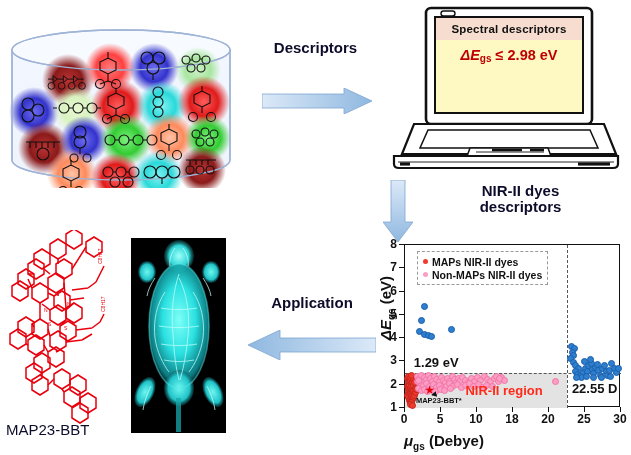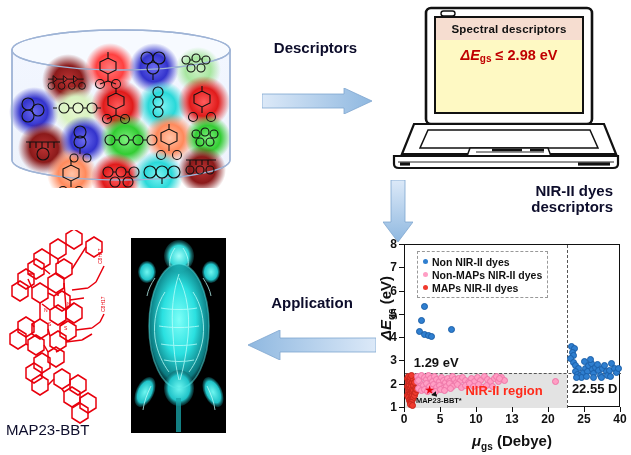--- a/index.html
+++ b/index.html
@@ -12,21 +12,21 @@
   #dyes-title{left:8px;top:3px;font-size:16px;font-weight:bold;color:#0d0d2b;
               letter-spacing:-.2px;white-space:nowrap;}
   #beaker{left:6px;top:28px;width:230px;height:160px;}
   #beaker svg{display:block}
 
   
   .arrow-cap{font-size:15px;font-weight:bold;color:#0d0d2b;text-align:center;
              line-height:1.05;white-space:nowrap;}
   #cap-descriptors{left:243px;top:40px;width:145px;}
   #arrow-right{left:262px;top:88px;width:110px;height:26px;}
-  #cap-nir{left:428px;top:183px;width:185px;text-align:right;}
+  #cap-nir{left:428px;top:183px;width:185px;}
   #arrow-down{left:383px;top:180px;width:30px;height:62px;}
   #cap-application{left:238px;top:295px;width:148px;}
   #arrow-left{left:248px;top:330px;width:128px;height:30px;}
 
   
   #panel-laptop{left:392px;top:4px;width:228px;height:172px;}
   #screen-box{left:42px;top:12px;width:150px;height:98px;background:#fef9c3;
               border:2px solid #111;box-sizing:border-box;}
   #spec-hdr{height:22px;background:#f6ddd0;display:flex;align-items:center;
             justify-content:center;font-size:11.5px;font-weight:bold;color:#111;
@@ -46,21 +46,21 @@
   .gpt{position:absolute;width:5px;height:5px;border-radius:50%;}
   .gpt.blue{background:#2f7fd0;border:.5px solid #1b5fa8;}
   .gpt.red{background:#f03a2e;border:.5px solid #c4261c;}
   .gpt.pink{background:#ff9ec4;border:.5px solid #ef76a8;}
   .tickx{position:absolute;width:1px;height:5px;background:#111;}
   .ticky{position:absolute;width:5px;height:1px;background:#111;}
   .xlab{position:absolute;font-size:12px;font-weight:bold;color:#111;
         transform:translateX(-50%);}
   .ylab{position:absolute;font-size:12px;font-weight:bold;color:#111;
         transform:translateY(-50%);text-align:right;width:14px;}
-  #x-title{position:absolute;left:32px;width:216px;top:196px;text-align:center;
+  #x-title{position:absolute;left:32px;width:216px;top:196px;text-align:left;
            font-size:15px;font-weight:bold;color:#111;}
   #y-title{position:absolute;left:-39px;top:62px;width:108px;text-align:center;
            font-size:15px;font-weight:bold;color:#111;
            transform:rotate(-90deg);transform-origin:center;}
   #legend{position:absolute;left:12px;top:6px;padding:3px 5px 3px 3px;
           border:1px dashed #999;background:rgba(255,255,255,.85);}
   .lg-row{display:flex;align-items:center;gap:4px;height:13px;}
   .lg-dot{width:5px;height:5px;border-radius:50%;margin-left:2px;}
   .lg-txt{font-size:10.5px;font-weight:bold;color:#111;white-space:nowrap;}
   #lbl-egs{position:absolute;font-size:13px;font-weight:bold;color:#111;}
@@ -625,49 +625,45 @@
         </defs>
       <path id="star-arrow-path" fill="none" stroke="#111" stroke-width="1.1" marker-end="url(#ah)" d="M28.96,149.48 L27.2,149.83714285714285"></path>
     </svg>
     <div id="lbl-star" style="left: 10.96px; top: 151.48px;">MAP23-BBT*</div>
     <div id="lbl-egs" style="left: 8.8px; top: 109.593px;">1.29 eV</div>
     <div id="lbl-mugs" style="left: 166.88px; top: 136px;">22.55 D</div>
     <div id="lbl-nir" style="left: 60.48px; top: 138.234px; color: rgb(255, 42, 26);">NIR-II region</div>
 
     <div id="legend">
         <div class="lg-row">
-          <span class="lg-dot" style="background: rgb(47, 127, 208);"></span>
-          <span class="lg-txt">Non NIR-II dyes</span>
+          <span class="lg-dot" style="background: rgb(240, 58, 46);"></span>
+          <span class="lg-txt">MAPs NIR-II dyes</span>
         </div>
         <div class="lg-row">
           <span class="lg-dot" style="background: rgb(255, 158, 196);"></span>
           <span class="lg-txt">Non-MAPs NIR-II dyes</span>
-        </div>
-        <div class="lg-row">
-          <span class="lg-dot" style="background: rgb(240, 58, 46);"></span>
-          <span class="lg-txt">MAPs NIR-II dyes</span>
         </div>
       </div>
   </div>
 
   <div id="ticks-x">
       <div class="tickx" style="left: 32px; top: 171px;"></div>
       <div class="xlab" style="left: 32px; top: 176px;">0</div>
       <div class="tickx" style="left: 68px; top: 171px;"></div>
       <div class="xlab" style="left: 68px; top: 176px;">5</div>
       <div class="tickx" style="left: 104px; top: 171px;"></div>
       <div class="xlab" style="left: 104px; top: 176px;">10</div>
       <div class="tickx" style="left: 140px; top: 171px;"></div>
-      <div class="xlab" style="left: 140px; top: 176px;">13</div>
+      <div class="xlab" style="left: 140px; top: 176px;">18</div>
       <div class="tickx" style="left: 176px; top: 171px;"></div>
       <div class="xlab" style="left: 176px; top: 176px;">20</div>
       <div class="tickx" style="left: 212px; top: 171px;"></div>
       <div class="xlab" style="left: 212px; top: 176px;">25</div>
       <div class="tickx" style="left: 248px; top: 171px;"></div>
-      <div class="xlab" style="left: 248px; top: 176px;">40</div>
+      <div class="xlab" style="left: 248px; top: 176px;">30</div>
     </div>
   <div id="ticks-y">
       <div class="ticky" style="left: 27px; top: 171px;"></div>
       <div class="ylab" style="left: 11px; top: 171px;">1</div>
       <div class="ticky" style="left: 27px; top: 147.714px;"></div>
       <div class="ylab" style="left: 11px; top: 147.714px;">2</div>
       <div class="ticky" style="left: 27px; top: 124.429px;"></div>
       <div class="ylab" style="left: 11px; top: 124.429px;">3</div>
       <div class="ticky" style="left: 27px; top: 101.143px;"></div>
       <div class="ylab" style="left: 11px; top: 101.143px;">4</div>

